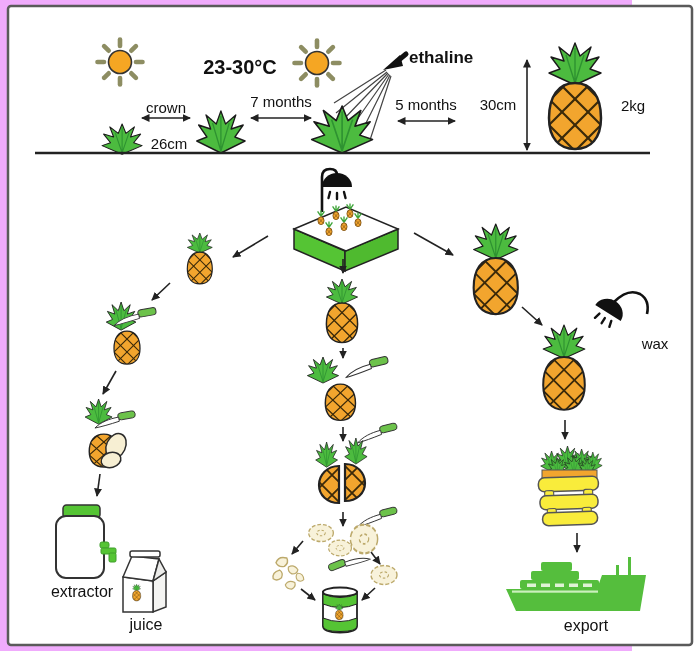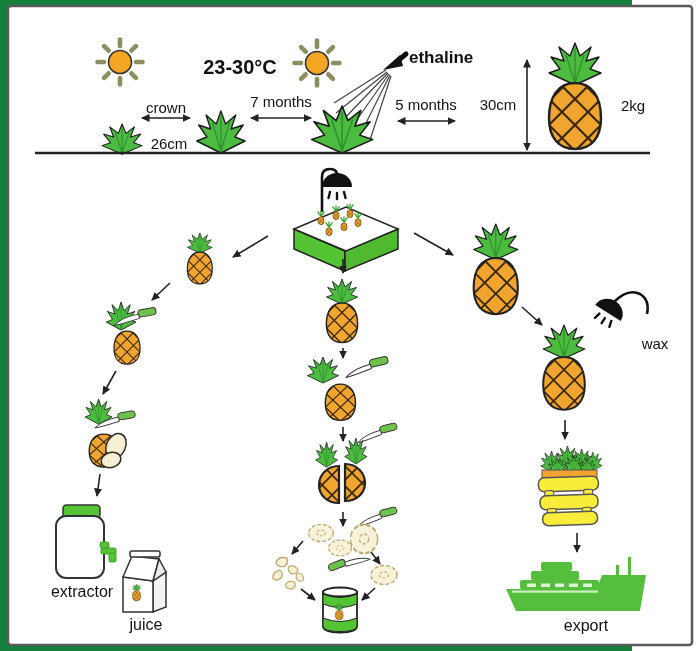--- a/index.html
+++ b/index.html
@@ -1,16 +1,16 @@
 <!DOCTYPE html>
 <html><head>
 <meta charset="utf-8">
 <style>
   html,body{margin:0;padding:0;background:#fff;}
-  #stage{position:relative;width:632px;height:651px;background:#15803d;font-family:"Liberation Sans",sans-serif;}
+  #stage{position:relative;width:632px;height:651px;background:#f0abfc;font-family:"Liberation Sans",sans-serif;}
   svg{display:block;}
   text{fill:#111;font-family:"Liberation Sans",sans-serif;}
   .lbl{font-size:15px;}
   .lbl-lg{font-size:16px;}
   .lbl-bold{font-size:20px;font-weight:bold;}
   .lbl-spray{font-size:17px;font-weight:bold;}
 </style>
 </head>
 <body>
 

